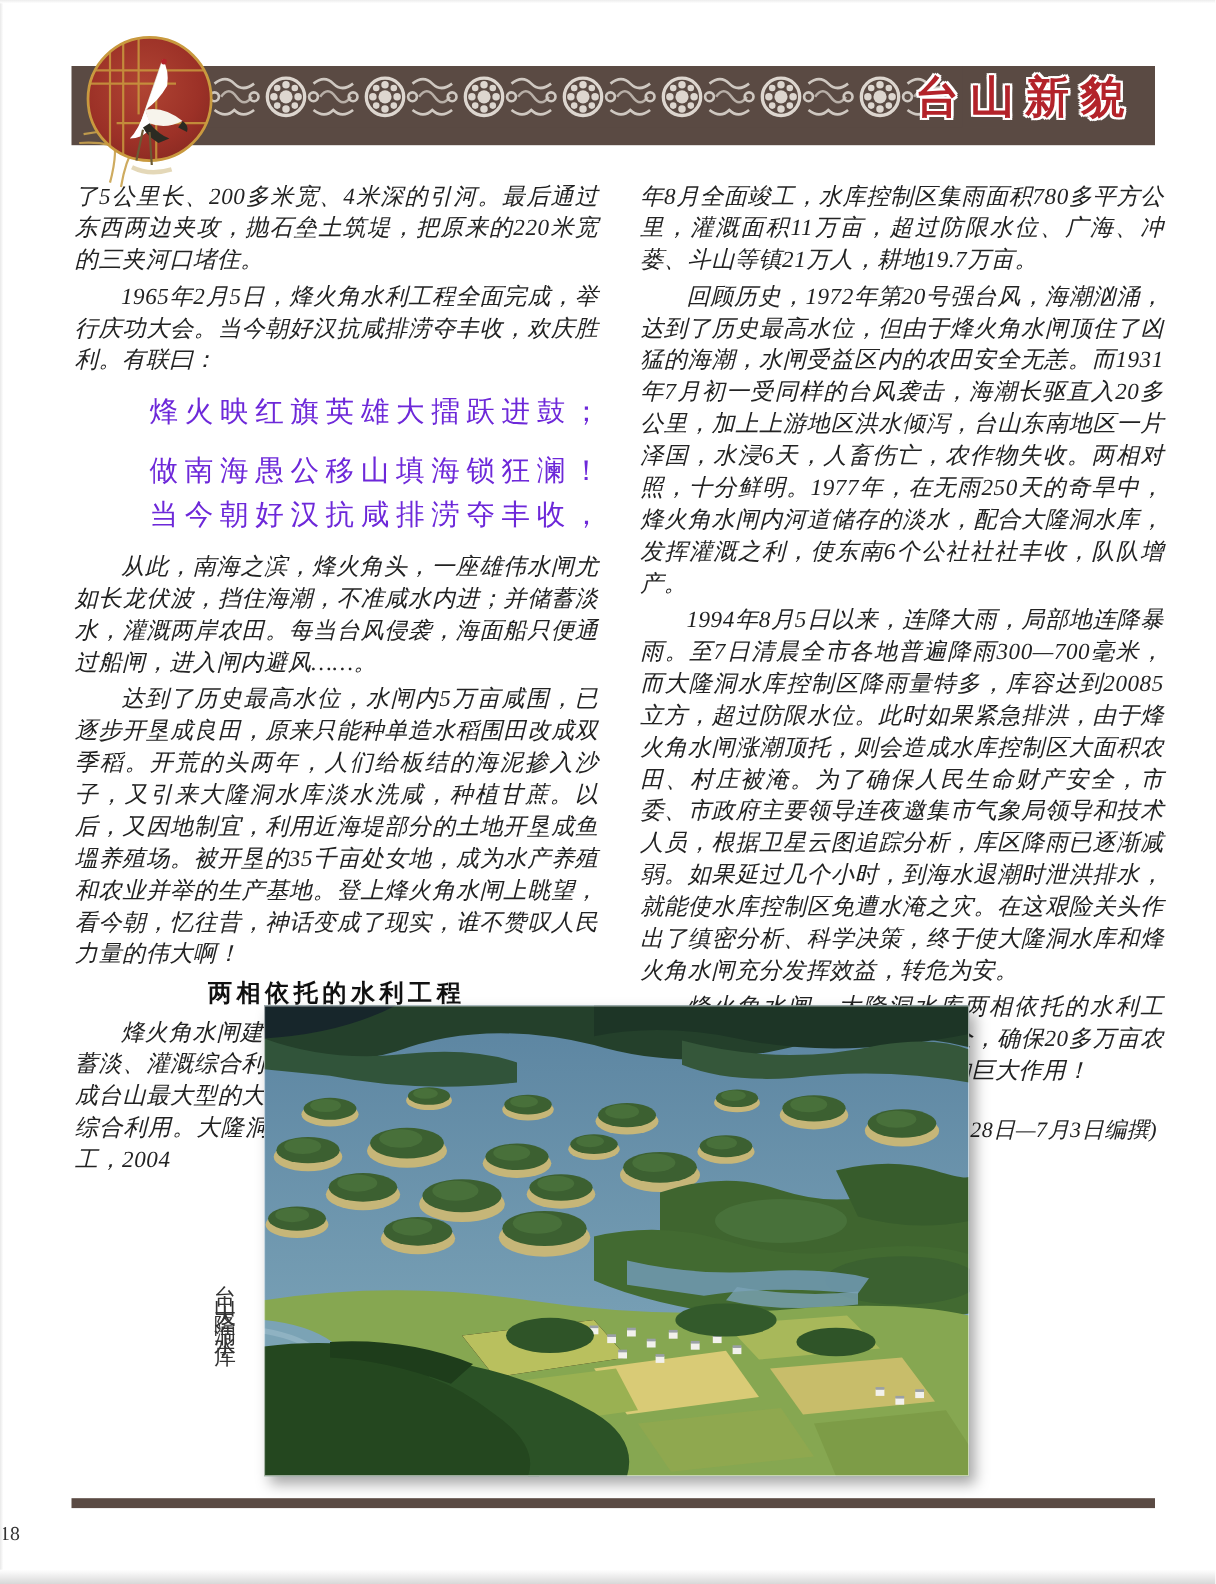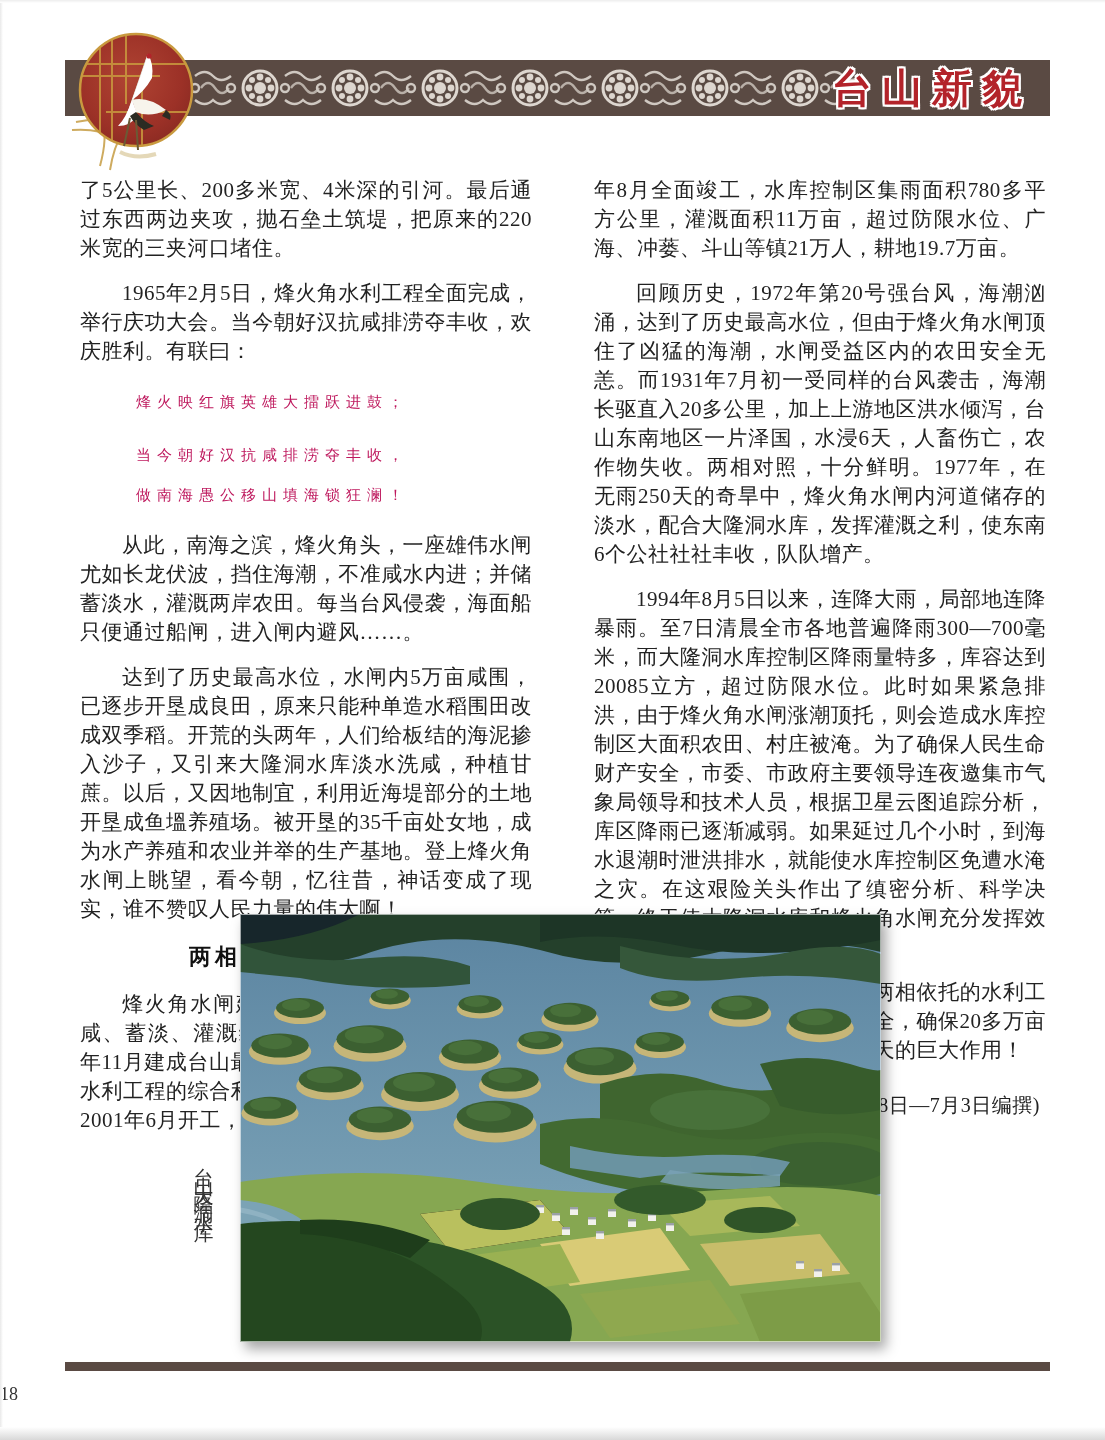--- a/index.html
+++ b/index.html
@@ -11,21 +11,21 @@
   
   .page-edge-bottom{position:absolute;left:0;right:0;bottom:0;height:13px;
     background:linear-gradient(#ffffff,#d8d8d8);}
   .page-edge-left{position:absolute;left:0;top:0;bottom:0;width:3px;
     background:linear-gradient(90deg,#e9e9e9,#ffffff);}
   .page-edge-top{position:absolute;left:0;top:0;right:0;height:3px;
     background:linear-gradient(#ededed,#ffffff);}
 
   
   .header-band{
-    position:absolute;left:65px;top:60px;width:985px;height:56px;
+    position:absolute;left:65px;top:60px;width:985px;height:72px;
     background:#5a4a43;
   }
   .header-pattern{position:absolute;left:75px;top:0;width:735px;height:56px;}
   .masthead{
     position:absolute;right:18px;top:2px;height:52px;display:flex;align-items:center;
     font-family:"Liberation Serif",serif;font-weight:bold;font-size:40px;
     color:#b3232a;letter-spacing:10px;
     text-shadow:
       -2px -2px 0 #fff, 2px -2px 0 #fff, -2px 2px 0 #fff, 2px 2px 0 #fff,
       0 -2px 0 #fff, 0 2px 0 #fff, -2px 0 0 #fff, 2px 0 0 #fff;
@@ -33,25 +33,25 @@
   .logo{position:absolute;left:70px;top:26px;width:140px;height:148px;}
 
   
   .col{
     position:absolute;top:160px;width:484px;
     font-size:21px;line-height:29px;text-align:justify;
     letter-spacing:0.5px;color:#222;
   }
   .col-left{left:64px;}
   .col-right{left:578px;}
-  .col p{margin:16px;}
+  .col p{margin:4px;font-style:italic;}
   .col p.indent{text-indent:2em;}
   .couplet{
     margin:13px 0 13px 72px;
-    font-size:15px;line-height:40px;letter-spacing:6px;color:#be185d;
+    font-size:26px;line-height:40px;letter-spacing:6px;color:#6d28d9;
     font-family:"Liberation Serif",serif;
   }
   .couplet .cline{white-space:nowrap;}
   .section-heading{
     text-align:center;font-family:"Liberation Sans","DejaVu Sans",sans-serif;
     font-weight:bold;font-size:22px;line-height:34px;letter-spacing:4px;color:#111;
     margin:2px 0 2px;
   }
   .byline{
     text-align:right;margin-top:26px !important;padding-right:6px;
@@ -177,22 +177,22 @@
   </g>
 </svg>
 
 <div class="col col-left">
   <p>了5公里长、200多米宽、4米深的引河。最后通过东西两边夹攻，抛石垒土筑堤，把原来的220米宽的三夹河口堵住。</p>
   <p class="indent">1965年2月5日，烽火角水利工程全面完成，举行庆功大会。当今朝好汉抗咸排涝夺丰收，欢庆胜利。有联曰：</p>
   <div class="couplet">
     <div class="cline">烽火映红旗英雄大擂跃进鼓；</div>
   </div>
   <div class="couplet">
+    <div class="cline">做南海愚公移山填海锁狂澜！</div>
     <div class="cline">当今朝好汉抗咸排涝夺丰收，</div>
-    <div class="cline">做南海愚公移山填海锁狂澜！</div>
   </div>
   <p class="indent">从此，南海之滨，烽火角头，一座雄伟水闸尤如长龙伏波，挡住海潮，不准咸水内进；并储蓄淡水，灌溉两岸农田。每当台风侵袭，海面船只便通过船闸，进入闸内避风……。</p>
   <p class="indent">达到了历史最高水位，水闸内5万亩咸围，已逐步开垦成良田，原来只能种单造水稻围田改成双季稻。开荒的头两年，人们给板结的海泥掺入沙子，又引来大隆洞水库淡水洗咸，种植甘蔗。以后，又因地制宜，利用近海堤部分的土地开垦成鱼塭养殖场。被开垦的35千亩处女地，成为水产养殖和农业并举的生产基地。登上烽火角水闸上眺望，看今朝，忆往昔，神话变成了现实，谁不赞叹人民力量的伟大啊！</p>
   <h3 class="section-heading">两相依托的水利工程</h3>
   <p class="indent">烽火角水闸建成57年，充分发挥防潮、抗咸、蓄淡、灌溉综合利用的水利工程。与1959年11月建成台山最大型的大隆洞水库，共同发挥水利工程的综合利用。大隆洞水库除险加固工程2001年6月开工，2004</p>
 </div>
 
 <div class="col col-right">
   <p>年8月全面竣工，水库控制区集雨面积780多平方公里，灌溉面积11万亩，超过防限水位、广海、冲蒌、斗山等镇21万人，耕地19.7万亩。</p>
   <p class="indent">回顾历史，1972年第20号强台风，海潮汹涌，达到了历史最高水位，但由于烽火角水闸顶住了凶猛的海潮，水闸受益区内的农田安全无恙。而1931年7月初一受同样的台风袭击，海潮长驱直入20多公里，加上上游地区洪水倾泻，台山东南地区一片泽国，水浸6天，人畜伤亡，农作物失收。两相对照，十分鲜明。1977年，在无雨250天的奇旱中，烽火角水闸内河道储存的淡水，配合大隆洞水库，发挥灌溉之利，使东南6个公社社社丰收，队队增产。</p>

